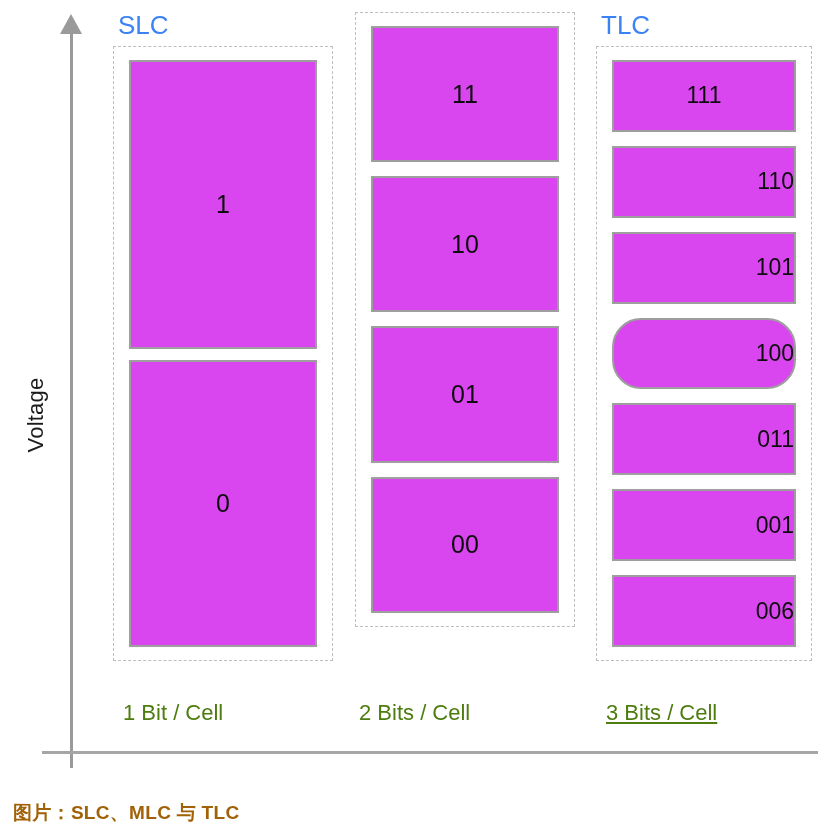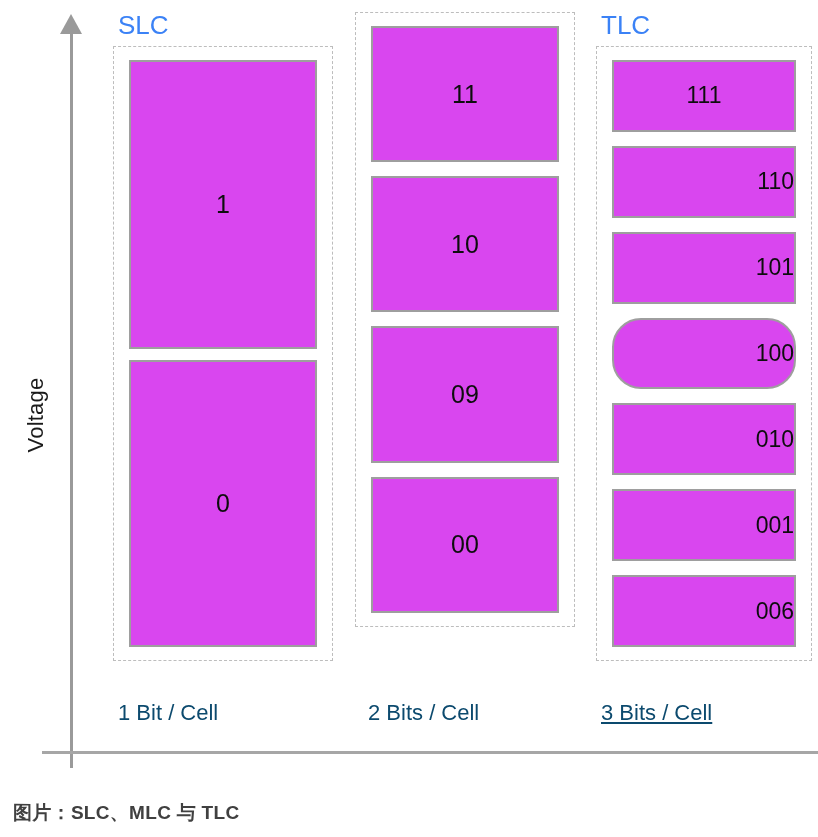--- a/index.html
+++ b/index.html
@@ -86,21 +86,22 @@
     border: 2px solid #9e9e9e;
     box-sizing: border-box;
     background: #d946ef;
     display: flex;
     align-items: center;
     justify-content: center;
     color: #0d0d0d;
   }
   .footer-label {
     font-size: 22px;
-    color: #0c4a6e;
+    color: #4d7c0f;
+    margin-left: 5px;
     white-space: nowrap;
   }
 
   
   #column-slc { left: 113px; width: 220px; }
   #column-slc .cell-group { height: 615px; }
   #column-slc .cell-box { font-size: 25px; }
   #column-slc .cell-box + .cell-box { margin-top: 11px; }
 
   #column-mlc { left: 355px; width: 220px; }
@@ -109,31 +110,31 @@
   #column-mlc .cell-box + .cell-box { margin-top: 14px; align-items: center; }
 
   #column-tlc { left: 596px; width: 216px; }
   #column-tlc .cell-group { height: 615px; }
   #column-tlc .cell-box { font-size: 23px; }
   #column-tlc .cell-box + .cell-box { margin-top: 14px; justify-content: flex-end; }
 
   .footer-row { position: absolute; top: 700px; left: 0; width: 818px; height: 40px; }
   .footer-row .footer-label { position: absolute; top: 0; }
   #footer-slc { left: 118px; }
-  #footer-mlc { left: 368px; }
+  #footer-mlc { left: 354px; }
   #footer-tlc { left: 601px; text-decoration: underline; }
 
   
   #caption {
     position: absolute;
     left: 13px;
     top: 800px;
     font-size: 19px;
     font-weight: bold;
-    color: #404040;
+    color: #a16207;
     letter-spacing: 0.3px;
     white-space: nowrap;
   }
 </style>
 </head>
 <body>
 
 <div id="canvas">
 
   <div id="y-axis-arrow"></div>
@@ -155,21 +156,21 @@
 
   <div class="column" id="column-mlc">
     <div class="cell-group">
         <div class="cell-box" style="flex: 135 0 0px;">
           <span>11</span>
         </div>
         <div class="cell-box" style="flex: 135 0 0px;">
           <span>10</span>
         </div>
         <div class="cell-box" style="flex: 136 0 0px;">
-          <span>09</span>
+          <span>01</span>
         </div>
         <div class="cell-box" style="flex: 135 0 0px;">
           <span>00</span>
         </div>
       </div>
   </div>
 
   <div class="column" id="column-tlc">
     <div class="col-header">TLC</div>
     <div class="cell-group">
@@ -179,21 +180,21 @@
         <div class="cell-box" style="flex: 61 0 0px;">
           <span>110</span>
         </div>
         <div class="cell-box" style="flex: 61 0 0px;">
           <span>101</span>
         </div>
         <div class="cell-box" style="flex: 61 0 0px; border-radius: 29px;">
           <span>100</span>
         </div>
         <div class="cell-box" style="flex: 61 0 0px;">
-          <span>010</span>
+          <span>011</span>
         </div>
         <div class="cell-box" style="flex: 61 0 0px;">
           <span>001</span>
         </div>
         <div class="cell-box" style="flex: 61 0 0px;">
           <span>006</span>
         </div>
       </div>
   </div>
 

